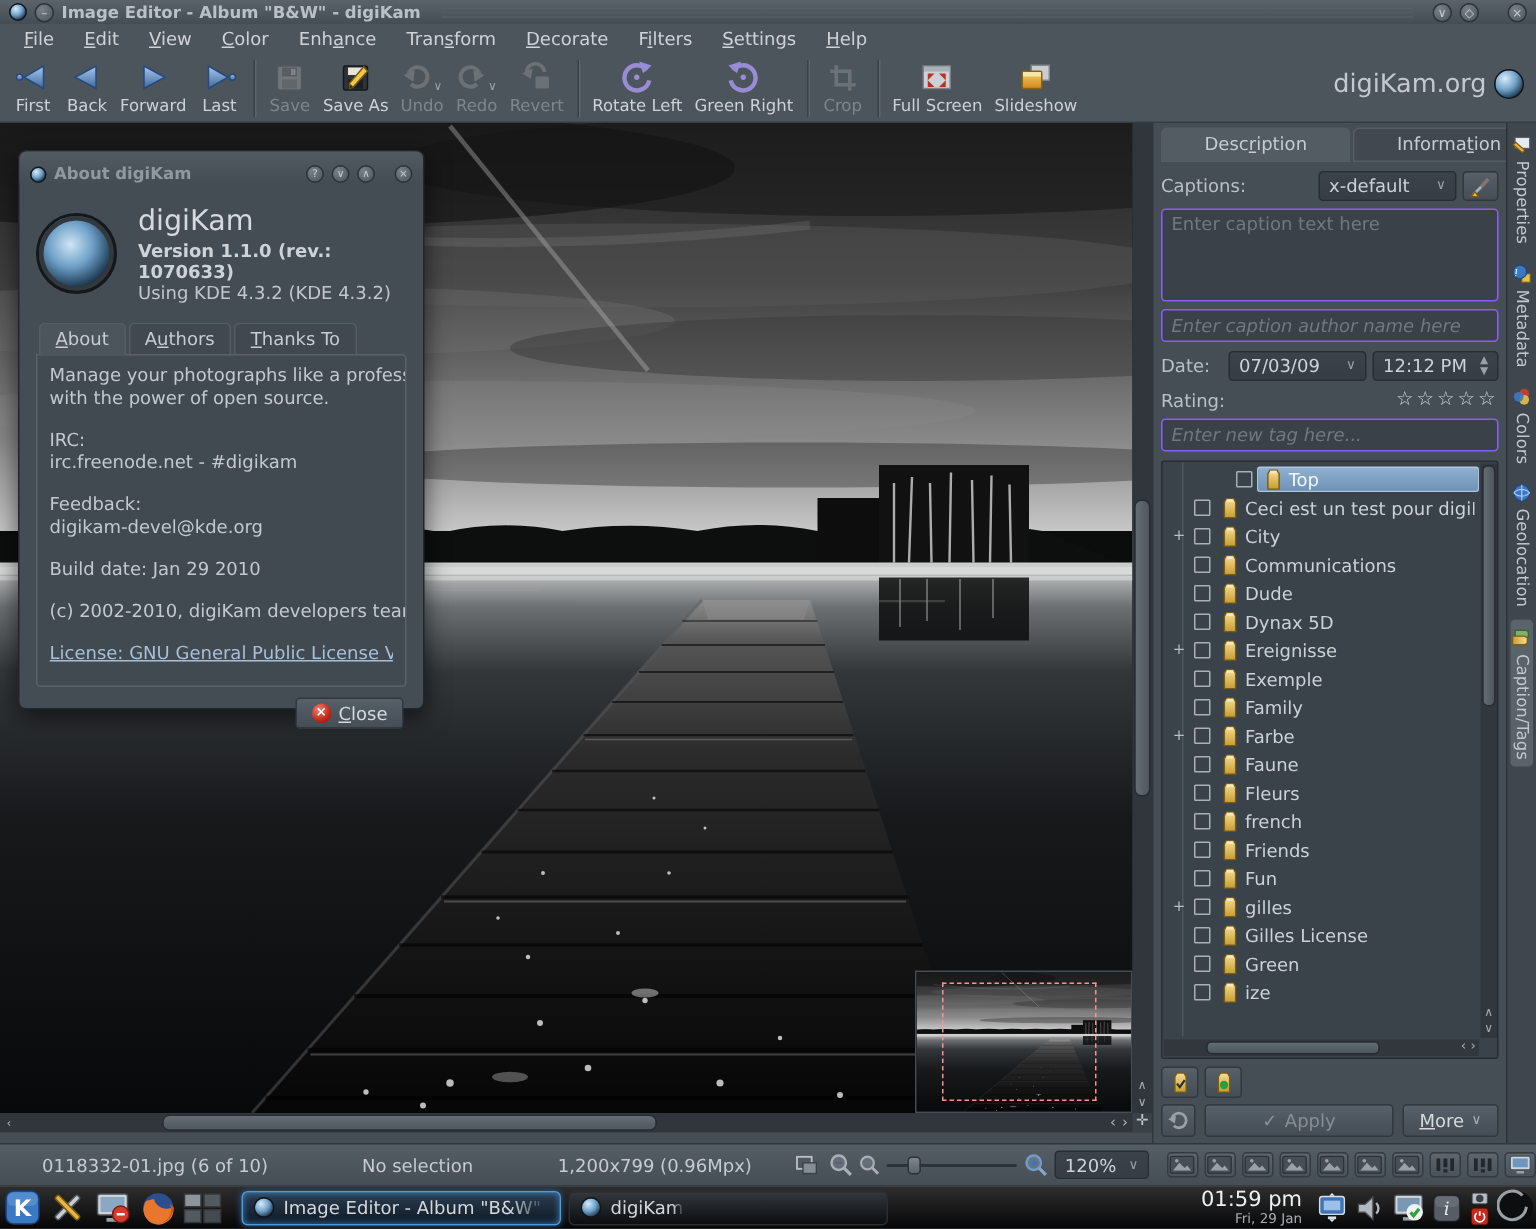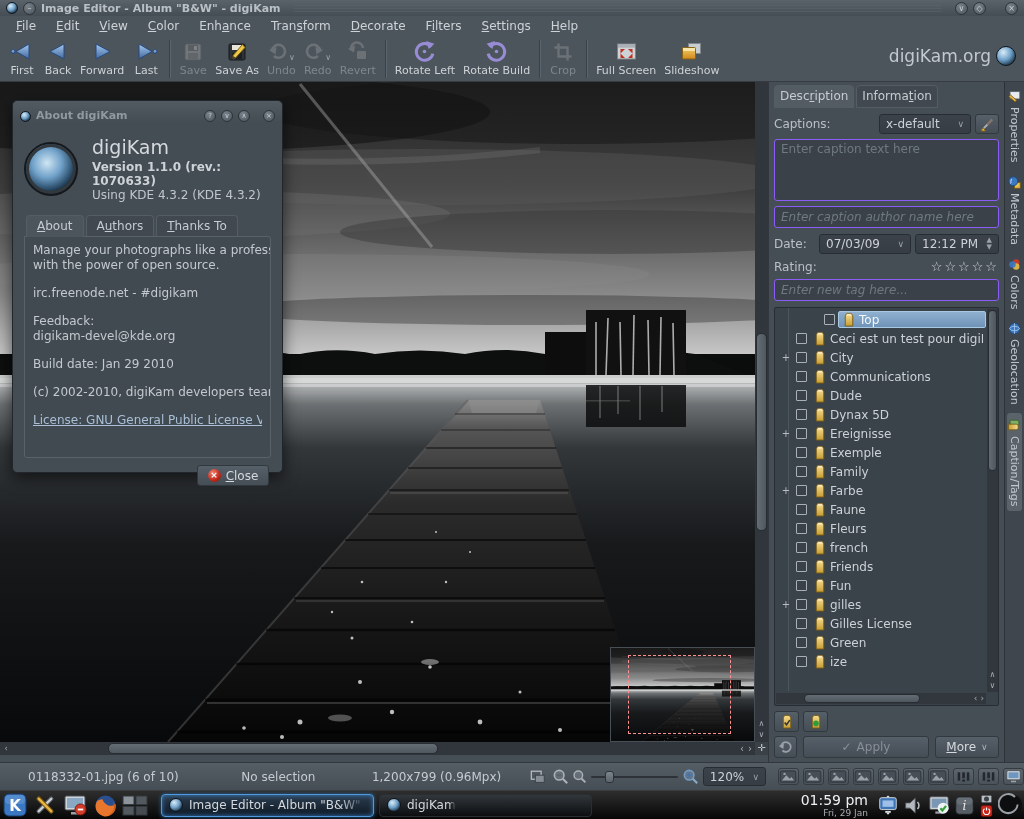--- a/index.html
+++ b/index.html
@@ -102,21 +102,21 @@
     background:linear-gradient(#566069,#454d55); border:1px solid #31383e;
     border-radius:3px; color:#d6dade; font-size:12px; font-family:inherit; }
   .close-btn { width:72px; height:21px; }
   .xcircle { width:13px; height:13px; border-radius:50%;
     background:radial-gradient(circle at 35% 30%, #f08070, #c02818 60%, #801006);
     color:#fff; font-size:9px; line-height:12px; text-align:center; font-weight:bold; }
   
   .panel { width:236px; height:680px; background:#464e55; border-left:1px solid #31373d;
     display:flex; flex-direction:column; padding:3px 5px 4px; }
   .panel-tabs { display:flex; gap:2px; margin-bottom:6px; }
-  .ptab { padding:3px 5px 4px; border:1px solid #555d64; border-radius:4px 4px 0 0;
+  .ptab { padding:3px 28px 4px; border:1px solid #555d64; border-radius:4px 4px 0 0;
     background:#41484f; color:#c6ccd1; }
   .ptab.active { background:#535b63; }
   .ptab u { text-decoration:underline; }
   .row { display:flex; align-items:center; margin-bottom:5px; gap:4px; }
   .lbl { color:#b9c0c6; }
   .combo { display:flex; align-items:center; justify-content:space-between;
     background:linear-gradient(#3b424a,#363d44); border:1px solid #272d33; border-radius:3px;
     color:#ccd2d7; padding:2px 6px; height:20px; }
   .combo .cv { font-size:12px; }
   .combo .chev { font-size:9px; color:#9aa1a8; margin-left:6px; }
@@ -452,21 +452,21 @@
         <button class="tb-btn">
           <span class="ic">
             <svg width="23" height="23" viewBox="0 0 22 22">
               <g transform="scale(-1,1) translate(-22,0)">
                 <path d="M17.5 6.5 A8 8 0 1 0 19 13" fill="none" stroke="#988cd6" stroke-width="2.8"></path>
                 <polygon points="12.5,1 20.5,3.5 15,8.5" fill="#988cd6"></polygon>
                 <circle cx="11" cy="11" r="1.7" fill="#988cd6"></circle>
               </g>
             </svg>
           </span>
-          <span>Rotate Build</span>
+          <span>Green Right</span>
         </button>
         <span class="tb-sep"></span>
         <button class="tb-btn disabled">
           <span class="ic">
             <svg width="20" height="20" viewBox="0 0 20 20">
               <path d="M5.5 1.5 V14.5 H18.5 M1.5 5.5 H14.5 V18.5" stroke="#9aa0a6" stroke-width="2.4" fill="none"></path>
             </svg>
           </span>
           <span>Crop</span>
         </button>
@@ -534,20 +534,21 @@
           <div class="dlg-tabs" id="dlg-tabs">
               <span class="dtab active"><u>A</u>bout</span>
               <span class="dtab">A<u>u</u>thors</span>
               <span class="dtab"><u>T</u>hanks To</span>
             </div>
           <div class="dlg-frame">
             <div id="dlg-lines">
                 <div class="dlg-line">Manage your photographs like a professional,</div>
                 <div class="dlg-line">with the power of open source.</div>
                 <div class="dlg-line blank"></div>
+                <div class="dlg-line">IRC:</div>
                 <div class="dlg-line">irc.freenode.net - #digikam</div>
                 <div class="dlg-line blank"></div>
                 <div class="dlg-line">Feedback:</div>
                 <div class="dlg-line">digikam-devel@kde.org</div>
                 <div class="dlg-line blank"></div>
                 <div class="dlg-line">Build date: Jan 29 2010</div>
                 <div class="dlg-line blank"></div>
                 <div class="dlg-line">(c) 2002-2010, digiKam developers team</div>
               </div>
             <a class="dlg-link">License: GNU General Public License Version 2</a>

